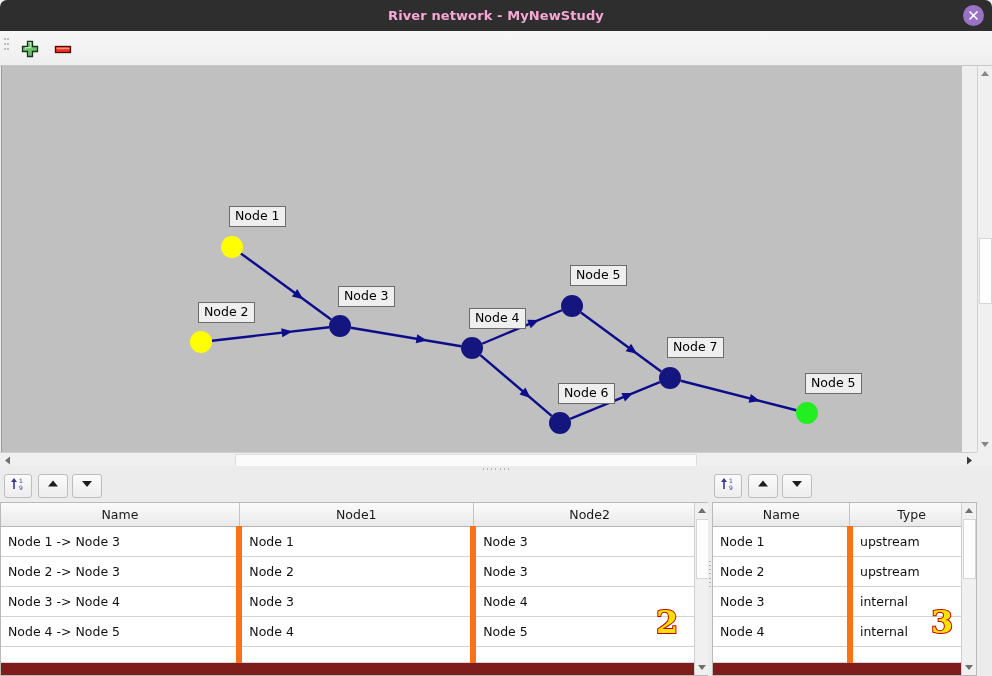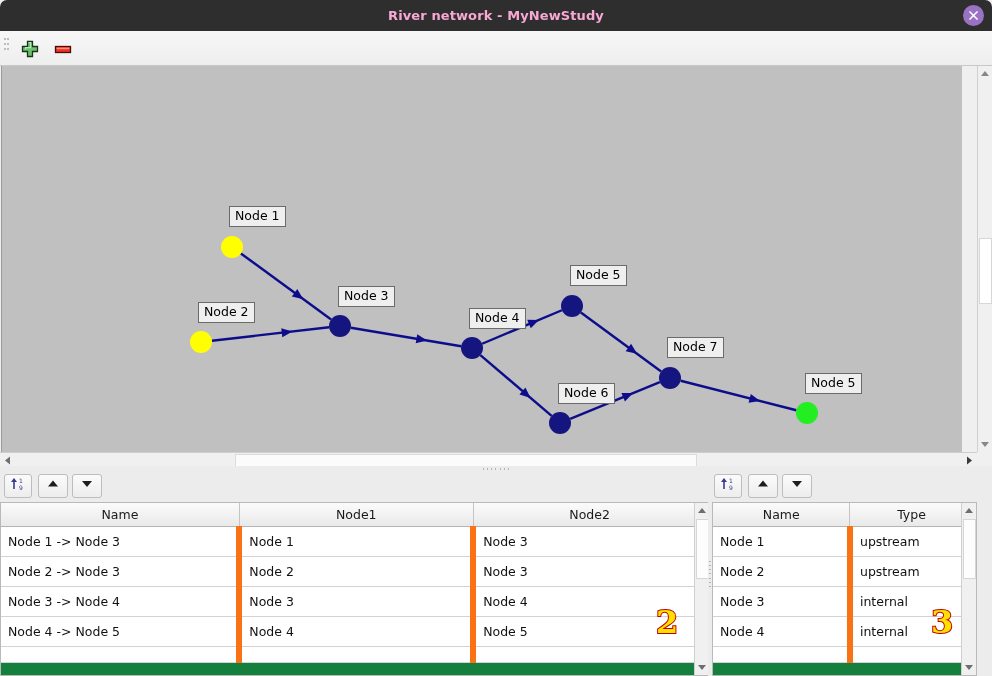--- a/index.html
+++ b/index.html
@@ -226,21 +226,21 @@
     border-radius: 3px;
     cursor: pointer;
     box-sizing: border-box;
   }
   .sortbtn svg { display: block; margin: 0 auto; }
 
   
   .table-box {
     position: absolute;
     top: 30px;
-    background: #15803d;
+    background: #7f1d1d;
     border: 1px solid #b9b9b9;
     box-sizing: border-box;
     overflow: hidden;
   }
   .tbl-left  { left: 0;   width: 710px; height: 174px; }
   .tbl-right { left: 0;   width: 265px; height: 174px; }
 
   table.grid {
     border-collapse: collapse;
     table-layout: fixed;

